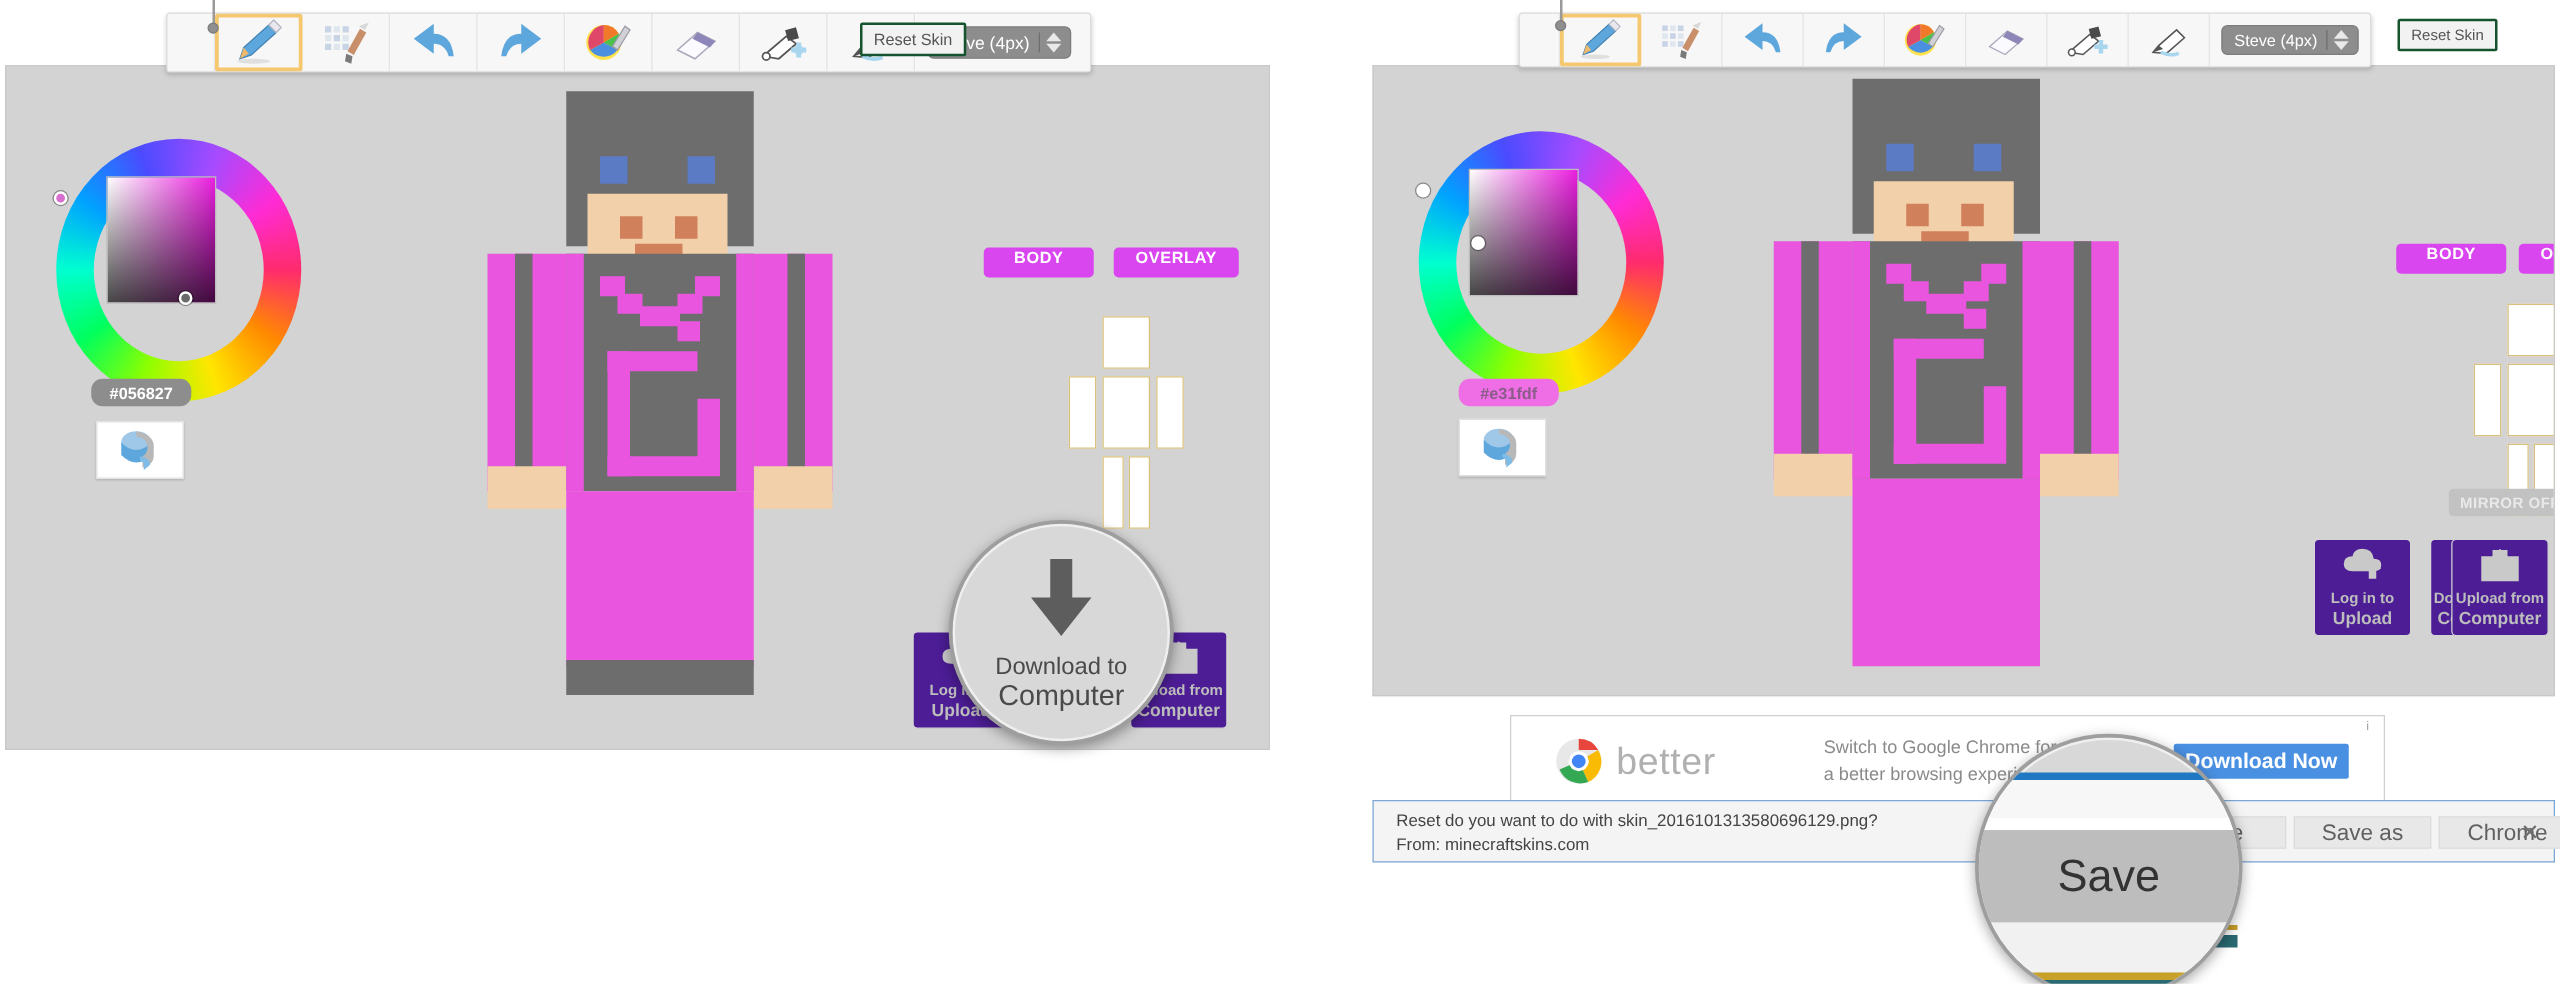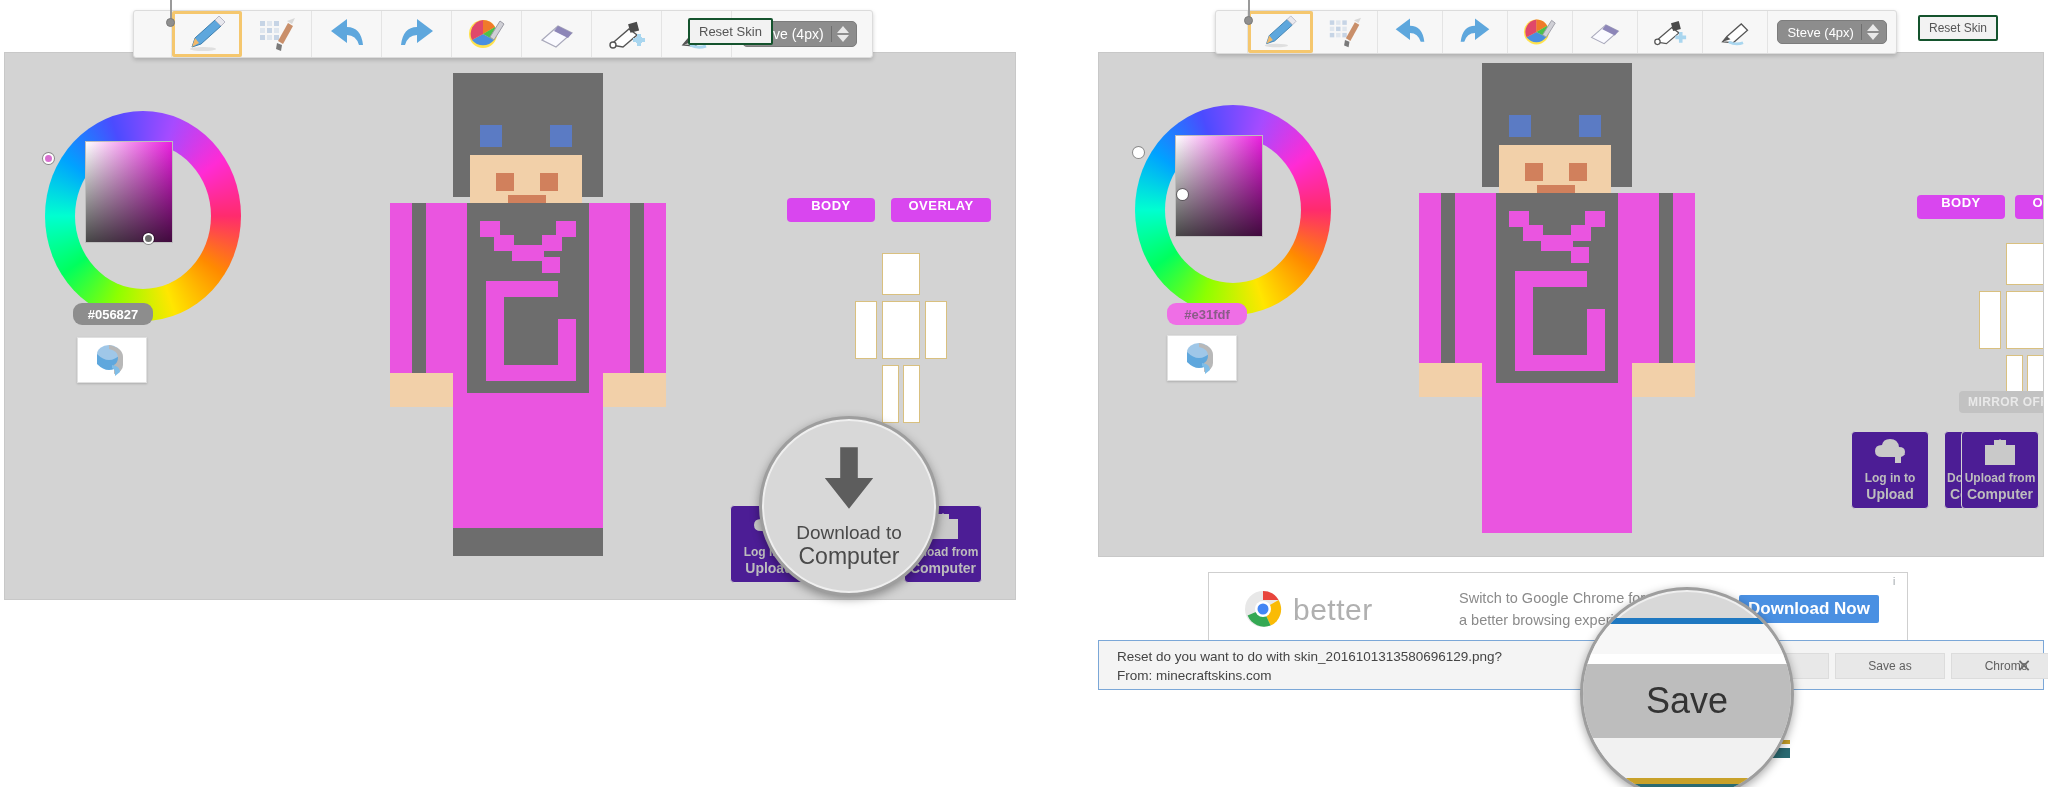--- a/index.html
+++ b/index.html
@@ -82,21 +82,21 @@
   .promoTxt { position:absolute; color:#8a8a8a; font-size:14.5px; line-height:1.35; }
   .dlnow { position:absolute; background:#4a90e2; color:#fff; font-size:17px;
     font-weight:bold; display:flex; align-items:center; justify-content:center;
     border-radius:2px; }
   .adx { position:absolute; color:#9aa0a6; font-size:10px; }
 
   
   .dlbar { position:absolute; background:#f4f4f4; border:1px solid #7ba7d7; }
   .dlbar .q { position:absolute; color:#444; font-size:13.5px; line-height:1.45; }
   .dlbtn { position:absolute; background:#e8e8e8; border:1px solid #dcdcdc;
-    color:#606060; font-size:12px; display:flex; align-items:center;
+    color:#606060; font-size:18px; display:flex; align-items:center;
     justify-content:center; }
   .dlclose { position:absolute; color:#6d6d6d; font-size:18px;
     display:flex; align-items:center; justify-content:center; }
   .stripe { position:absolute; }
 </style>
 </head>
 <body>
 
 <div class="stage">
 

